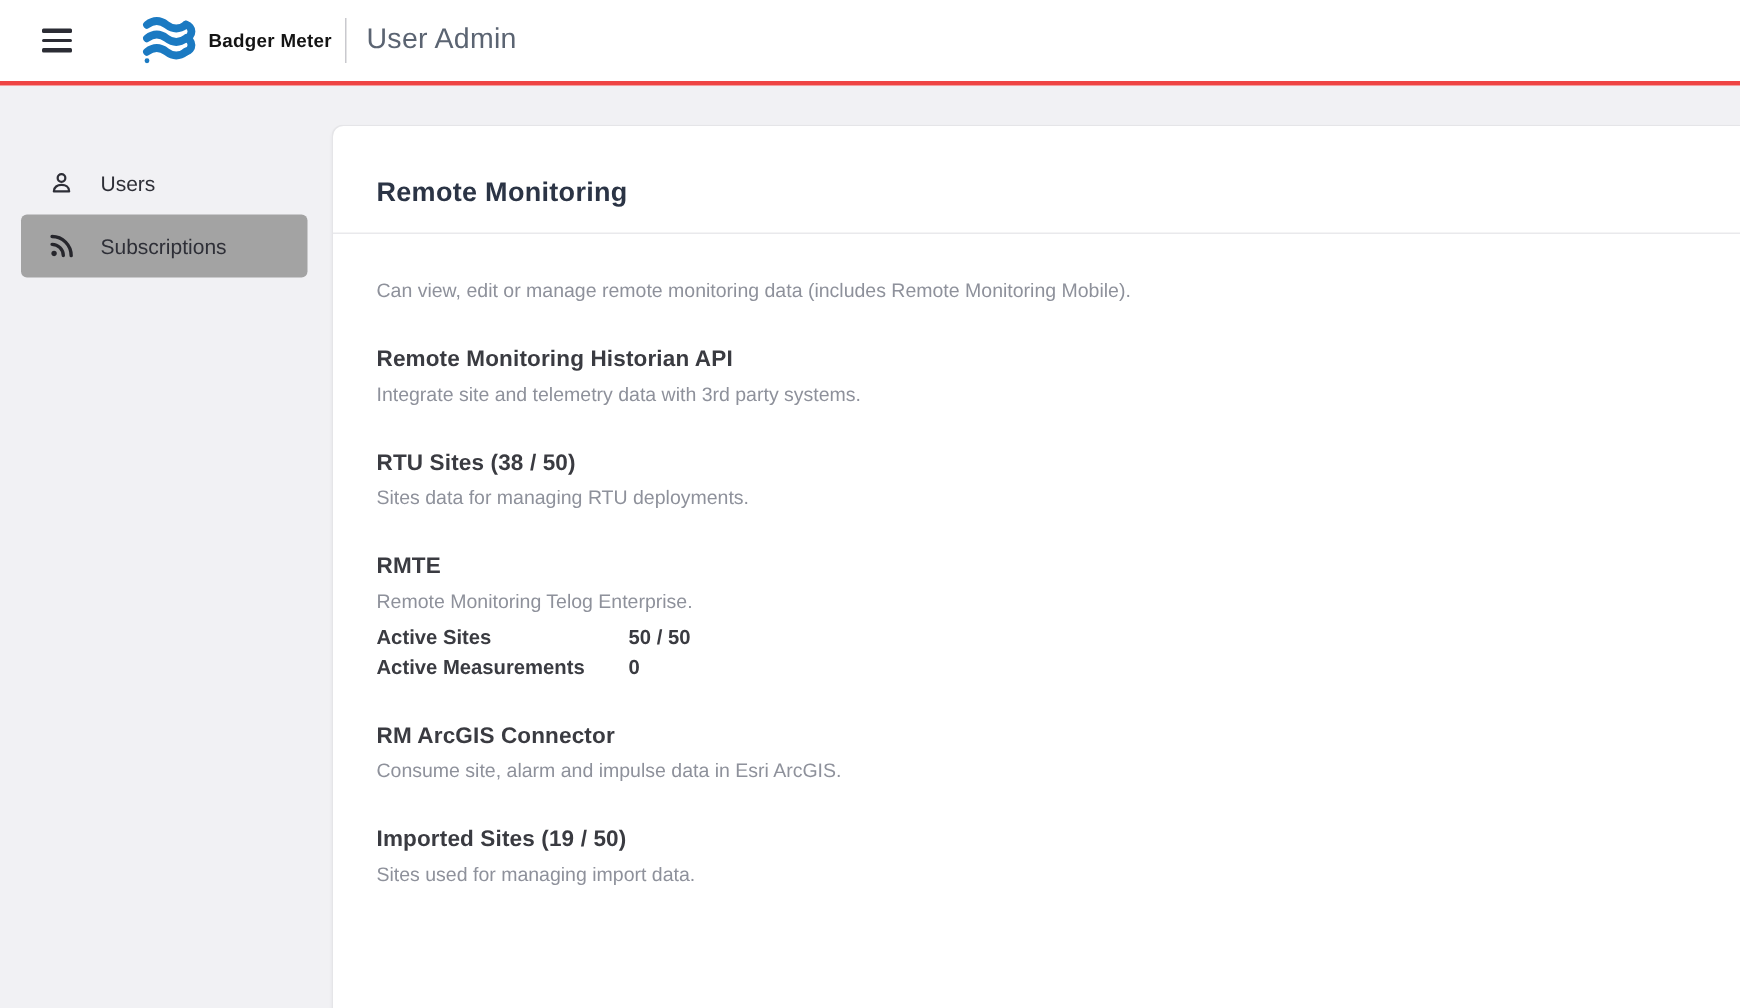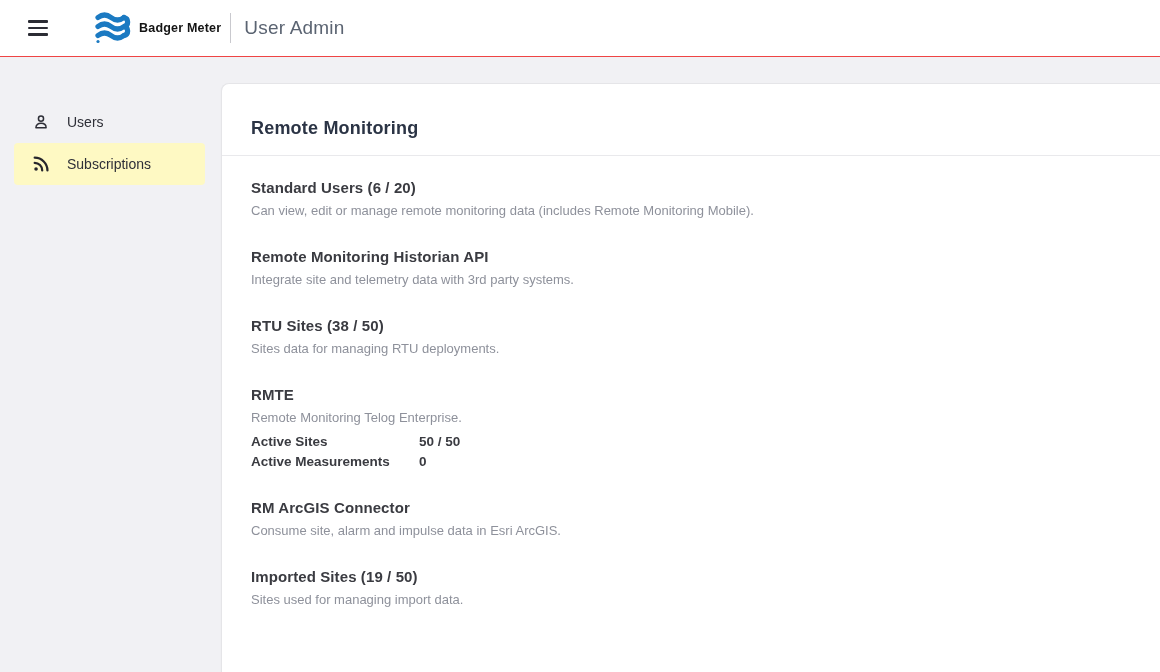--- a/index.html
+++ b/index.html
@@ -8,21 +8,21 @@
     font-family: "Liberation Sans", "DejaVu Sans", sans-serif;
     background:#f1f1f4;
     color:#3a3b42;
     position:relative;
   }
 
   
   .app-header {
     position:absolute; top:0; left:0; width:1160px; height:57px;
     background:#ffffff;
-    border-bottom:1px solid #ef4444;
+    border-bottom:3px solid #ef4444;
     display:flex; align-items:center;
     z-index:5;
   }
   .hamburger {
     background:none; border:none; cursor:pointer;
     margin-left:26px; padding:4px 2px;
     display:flex; flex-direction:column; gap:4px;
   }
   .hamburger .bar { display:block; width:20px; height:2.6px; background:#2b2c34; border-radius:1px; }
 
@@ -44,21 +44,21 @@
     position:absolute; top:57px; left:0; width:220px; height:615px;
     padding-top:44px;
   }
   .nav-item {
     height:42px; margin:0 15px 0 14px;
     display:flex; align-items:center;
     border-radius:4px;
     cursor:pointer;
     color:#2e2f37;
   }
-  .nav-item.selected { background:#fef9c3; }
+  .nav-item.selected { background:#a3a3a3; }
   .nav-icon { margin-left:18px; flex:0 0 auto; display:block; }
   .nav-label { margin-left:17px; font-size:14px; font-weight:400; color:#2e2f37; }
 
   
   .card {
     position:absolute; top:83px; left:221px; right:0; bottom:0;
     background:#ffffff;
     border:1px solid #e5e5e8;
     border-right:none; border-bottom:none;
     border-top-left-radius:8px;
@@ -133,21 +133,20 @@
   </div>
 </nav>
 
 <main class="card">
   <h2 class="card-title">Remote Monitoring</h2>
   <hr class="card-rule">
 
   <div class="sections">
 
     <section class="section">
-      <h3 class="section-heading">Standard Users (6 / 20)</h3>
       <p class="section-desc">Can view, edit or manage remote monitoring data (includes Remote Monitoring Mobile).</p>
     </section>
 
     <section class="section">
       <h3 class="section-heading">Remote Monitoring Historian API</h3>
       <p class="section-desc">Integrate site and telemetry data with 3rd party systems.</p>
     </section>
 
     <section class="section">
       <h3 class="section-heading">RTU Sites (38 / 50)</h3>

